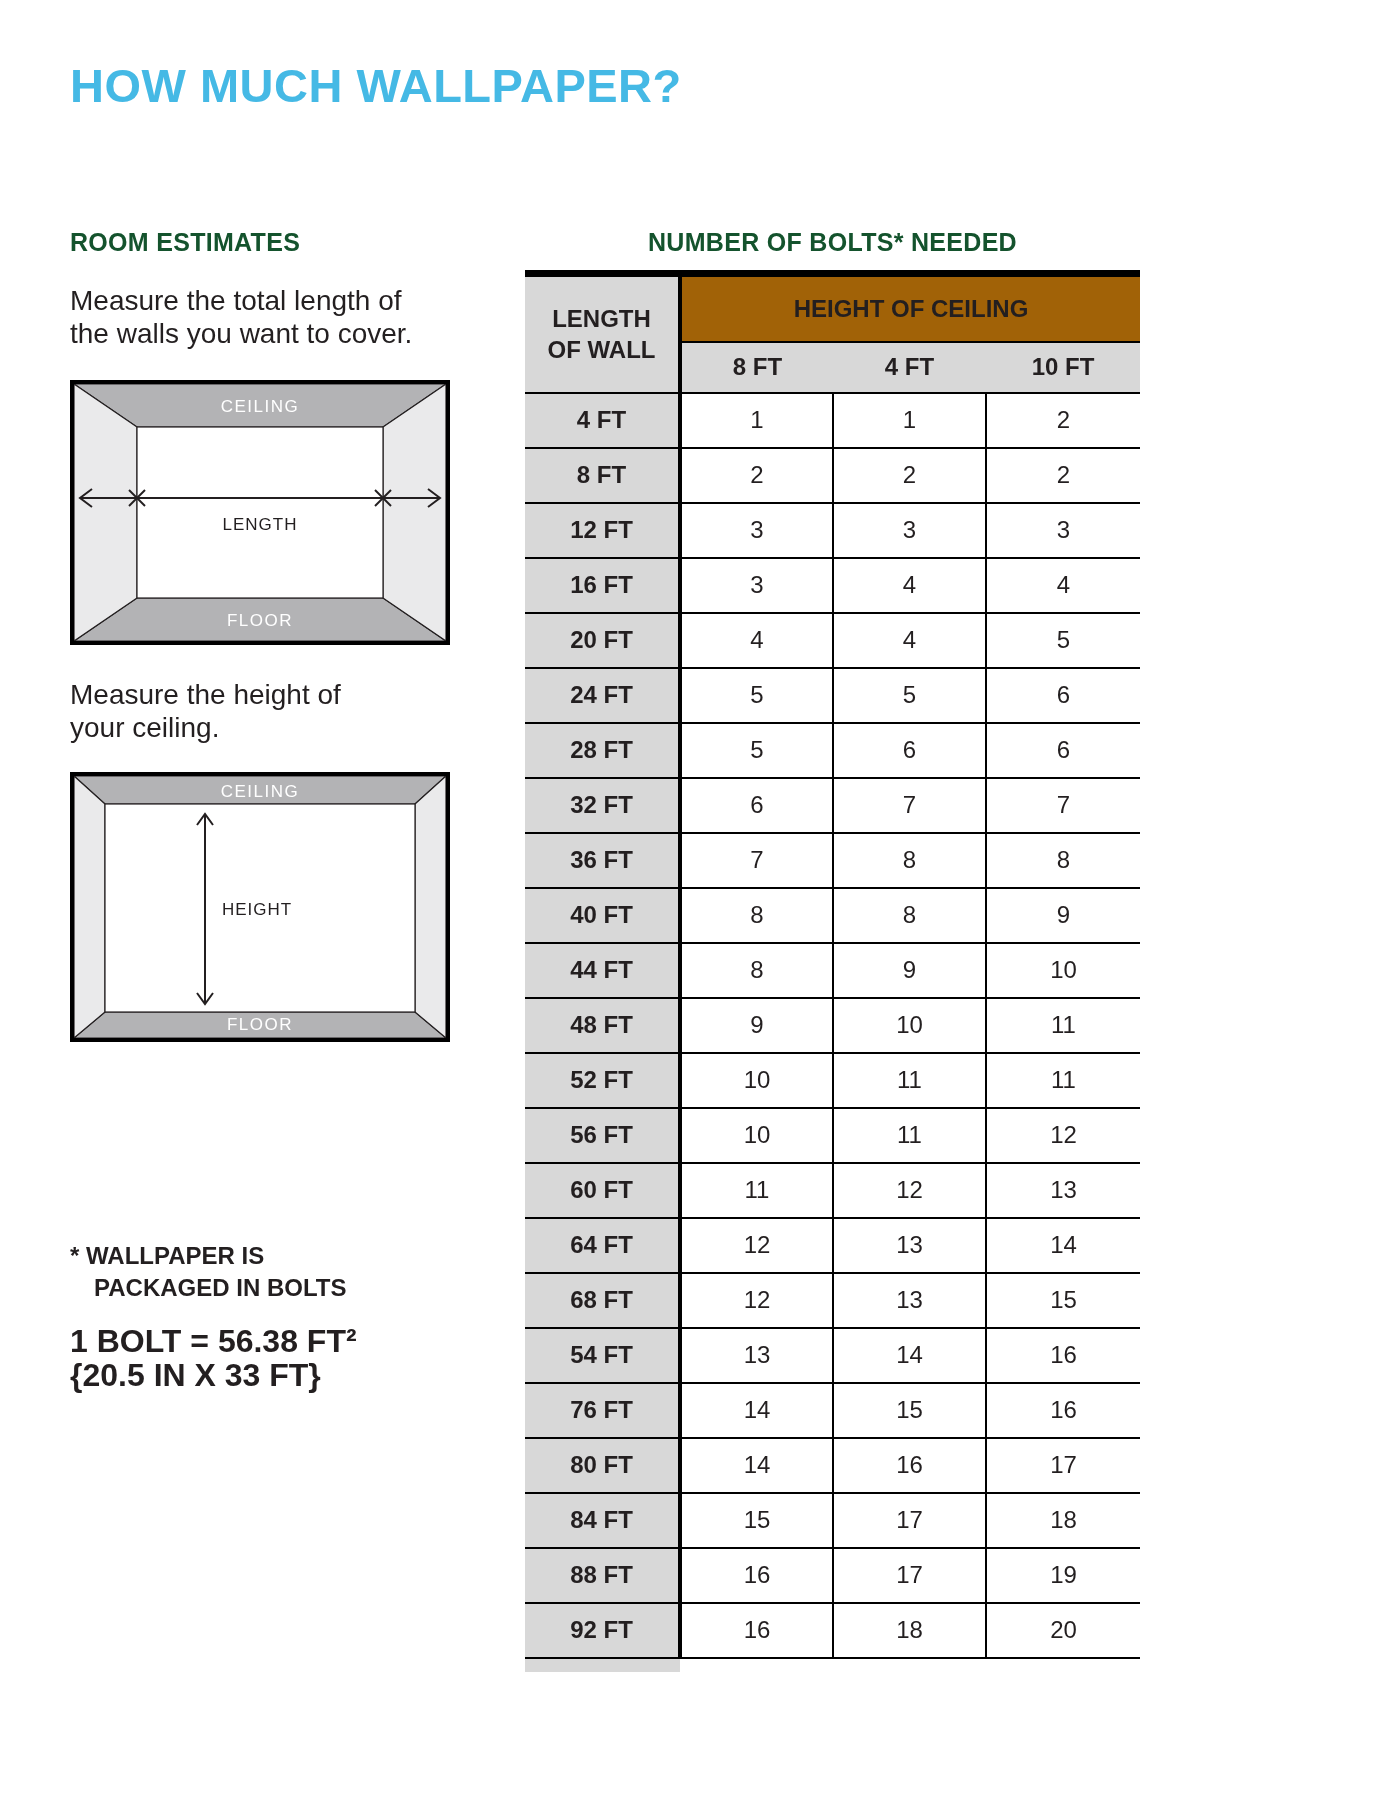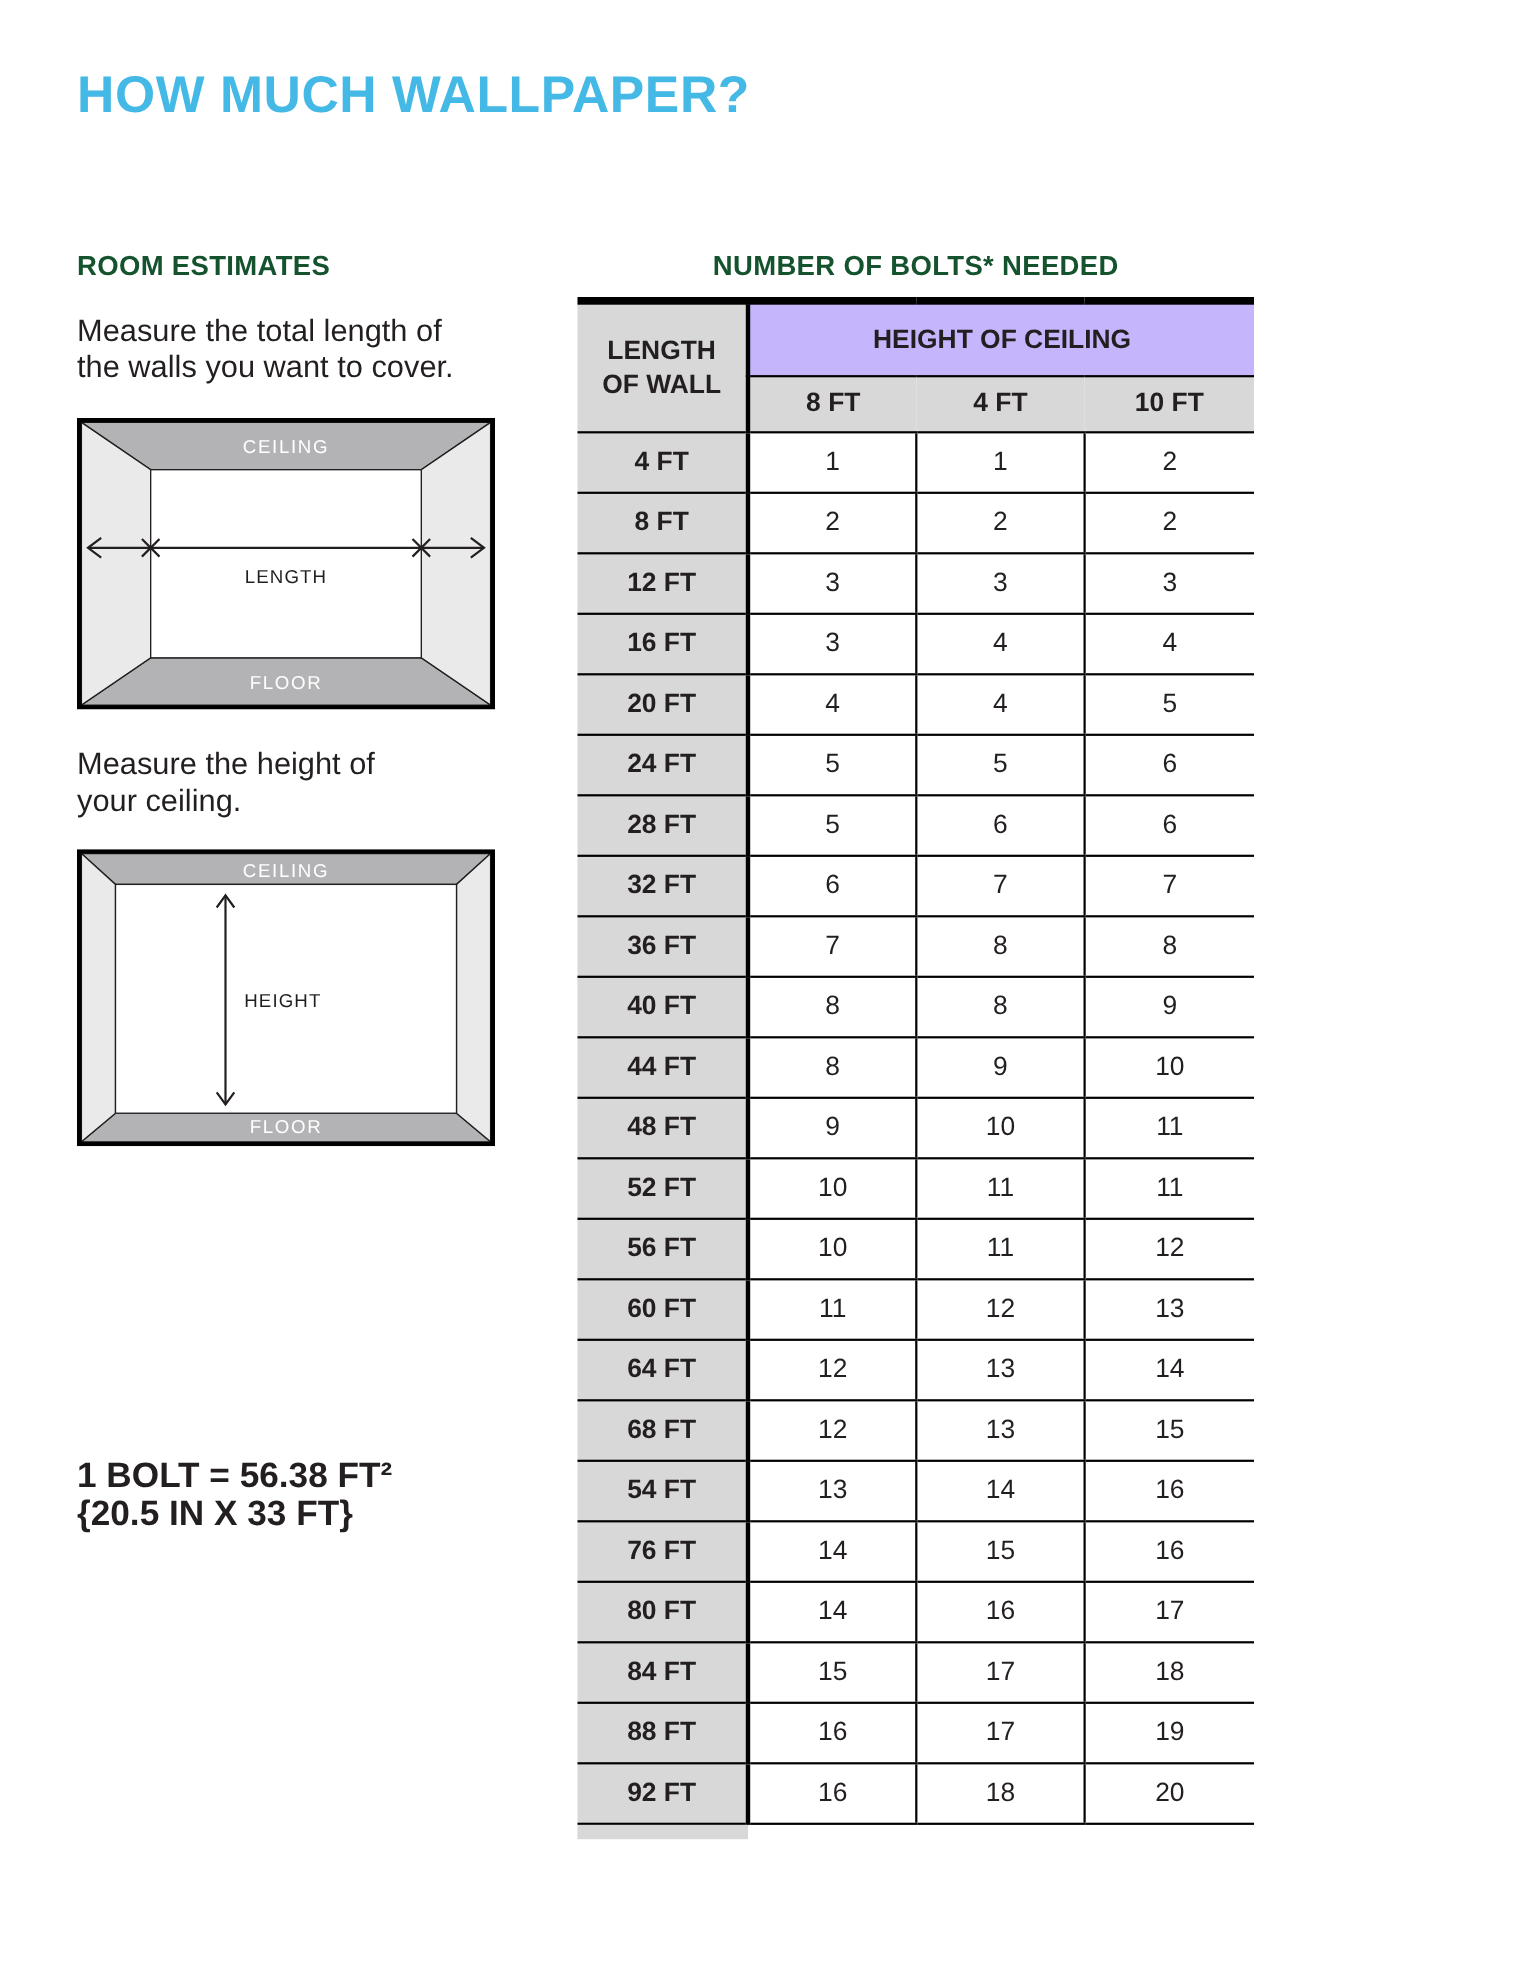--- a/index.html
+++ b/index.html
@@ -59,21 +59,21 @@
     border-top:7px solid #000;
   }
   .bolt-table th, .bolt-table td {
     text-align:center; vertical-align:middle; font-size:24px; color:#231f20;
   }
   .len-hd {
     background:#d8d8d8; border-right:4px solid #000; border-bottom:2px solid #000;
     font-size:25px; line-height:31px; white-space:pre-line; font-weight:bold;
   }
   .grp-hd {
-    background:#c4b5fd; border-bottom:2px solid #000;
+    background:#a16207; border-bottom:2px solid #000;
     height:68px; font-size:25px; font-weight:bold;
   }
   .sub-hd {
     background:#d8d8d8; border-bottom:2px solid #000;
     height:51px; font-weight:bold;
   }
   .len-cell {
     background:#d8d8d8; border-right:4px solid #000; border-bottom:2px solid #000;
     font-weight:bold; height:55px;
   }
@@ -128,20 +128,24 @@
       <polyline points="127,53 135,42 143,53"></polyline>
       <polyline points="127,221 135,232 143,221"></polyline>
     </g>
     <text class="band-label" x="190" y="25">CEILING</text>
     <text class="band-label" x="190" y="258">FLOOR</text>
     <text class="dim-label start" x="152" y="143">HEIGHT</text>
     <rect class="outer" x="2" y="2" width="376" height="266"></rect>
   </svg>
 
 
+  <p class="note">
+    <span>* WALLPAPER IS</span>
+    <span class="l2">PACKAGED IN BOLTS</span>
+  </p>
 
   <p class="boltinfo">
     <span>1 BOLT = 56.38 FT²</span>
     <span>{20.5 IN X 33 FT}</span>
   </p>
 
   <h2 class="sec-head table-head">NUMBER OF BOLTS* NEEDED</h2>
 
   <div class="table-wrap">
     <table class="bolt-table">

